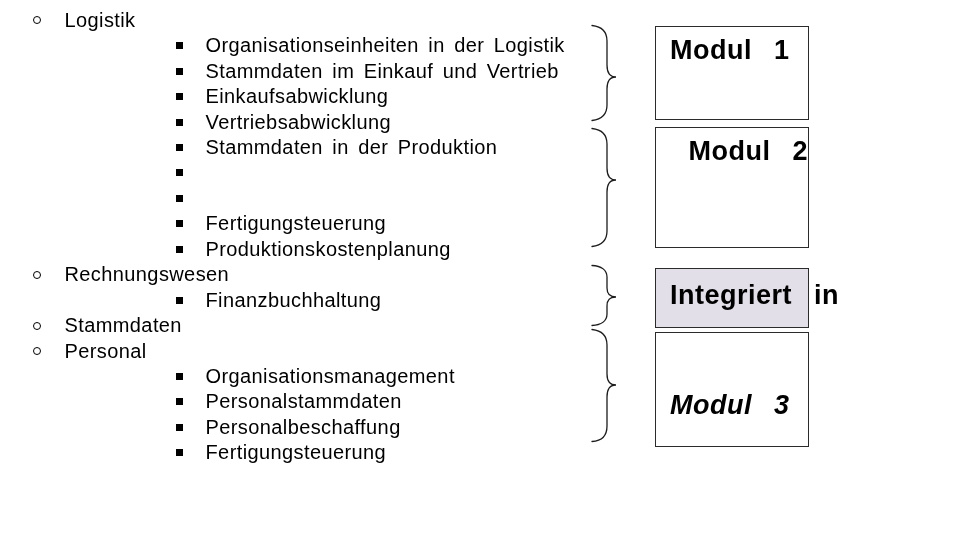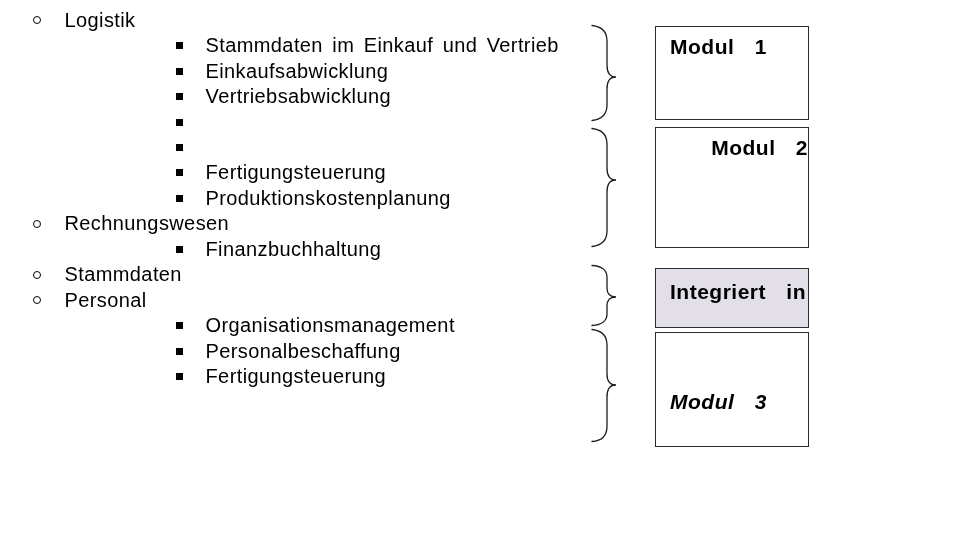--- a/index.html
+++ b/index.html
@@ -19,21 +19,21 @@
   .row.lv2 .txt{margin-left:22.5px;}
 
   .brace{position:absolute;left:590px;}
   .brace path{fill:none;stroke-width:1.3;stroke-linecap:round;}
 
   .box{
     position:absolute;left:655px;width:154px;box-sizing:border-box;
     border:1.5px solid #2b2b2b;background:#fff;
   }
   .box-label{
-    display:block;font-weight:bold;font-size:21px;letter-spacing:0.5px;
+    display:block;font-weight:bold;font-size:27px;letter-spacing:0.5px;
     word-spacing:14px;white-space:nowrap;padding-left:14px;
   }
   .box-1{top:26px;height:94px;}
   .box-2{top:127px;height:121px;}
   .box-3{top:268px;height:60px;}
   .box-4{top:332px;height:115px;}
   .box-1 .box-label{padding-top:8px;}
   .box-2 .box-label{padding-top:8px;}
   .box-3 .box-label{padding-top:11px;}
   .box-4 .box-label{padding-top:57px;}
@@ -43,29 +43,37 @@
 
 <div class="slide">
 
   <div class="outline" id="outline">
       <div class="row lv1">
         <span class="bullet ring"></span>
         <span class="txt">Logistik</span>
       </div>
       <div class="row lv2">
         <span class="bullet sq"></span>
+        <span class="txt">Organisationseinheiten in der Logistik</span>
+      </div>
+      <div class="row lv2">
+        <span class="bullet sq"></span>
         <span class="txt">Stammdaten im Einkauf und Vertrieb</span>
       </div>
       <div class="row lv2">
         <span class="bullet sq"></span>
         <span class="txt">Einkaufsabwicklung</span>
       </div>
       <div class="row lv2">
         <span class="bullet sq"></span>
         <span class="txt">Vertriebsabwicklung</span>
+      </div>
+      <div class="row lv2">
+        <span class="bullet sq"></span>
+        <span class="txt">Stammdaten in der Produktion</span>
       </div>
       <div class="row lv2">
         <span class="bullet sq"></span>
       </div>
       <div class="row lv2">
         <span class="bullet sq"></span>
       </div>
       <div class="row lv2">
         <span class="bullet sq"></span>
         <span class="txt">Fertigungsteuerung</span>
@@ -86,20 +94,24 @@
         <span class="bullet ring"></span>
         <span class="txt">Stammdaten</span>
       </div>
       <div class="row lv1">
         <span class="bullet ring"></span>
         <span class="txt">Personal</span>
       </div>
       <div class="row lv2">
         <span class="bullet sq"></span>
         <span class="txt">Organisationsmanagement</span>
+      </div>
+      <div class="row lv2">
+        <span class="bullet sq"></span>
+        <span class="txt">Personalstammdaten</span>
       </div>
       <div class="row lv2">
         <span class="bullet sq"></span>
         <span class="txt">Personalbeschaffung</span>
       </div>
       <div class="row lv2">
         <span class="bullet sq"></span>
         <span class="txt">Fertigungsteuerung</span>
       </div>
     </div>

